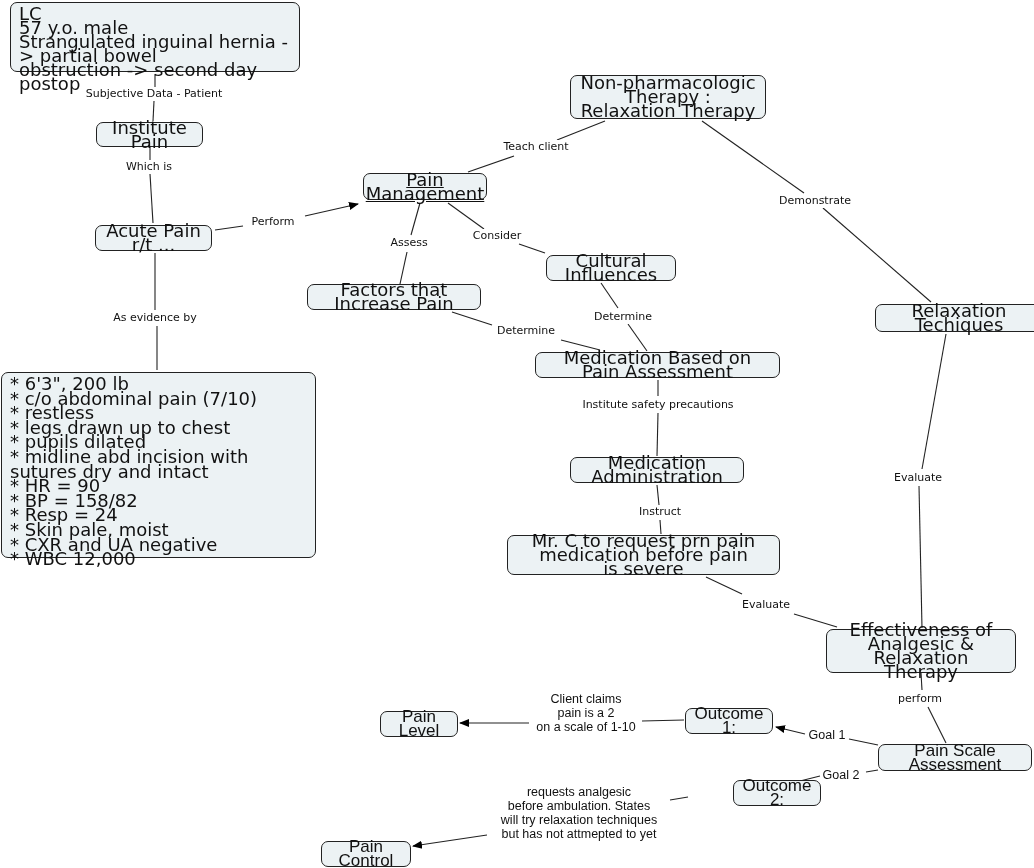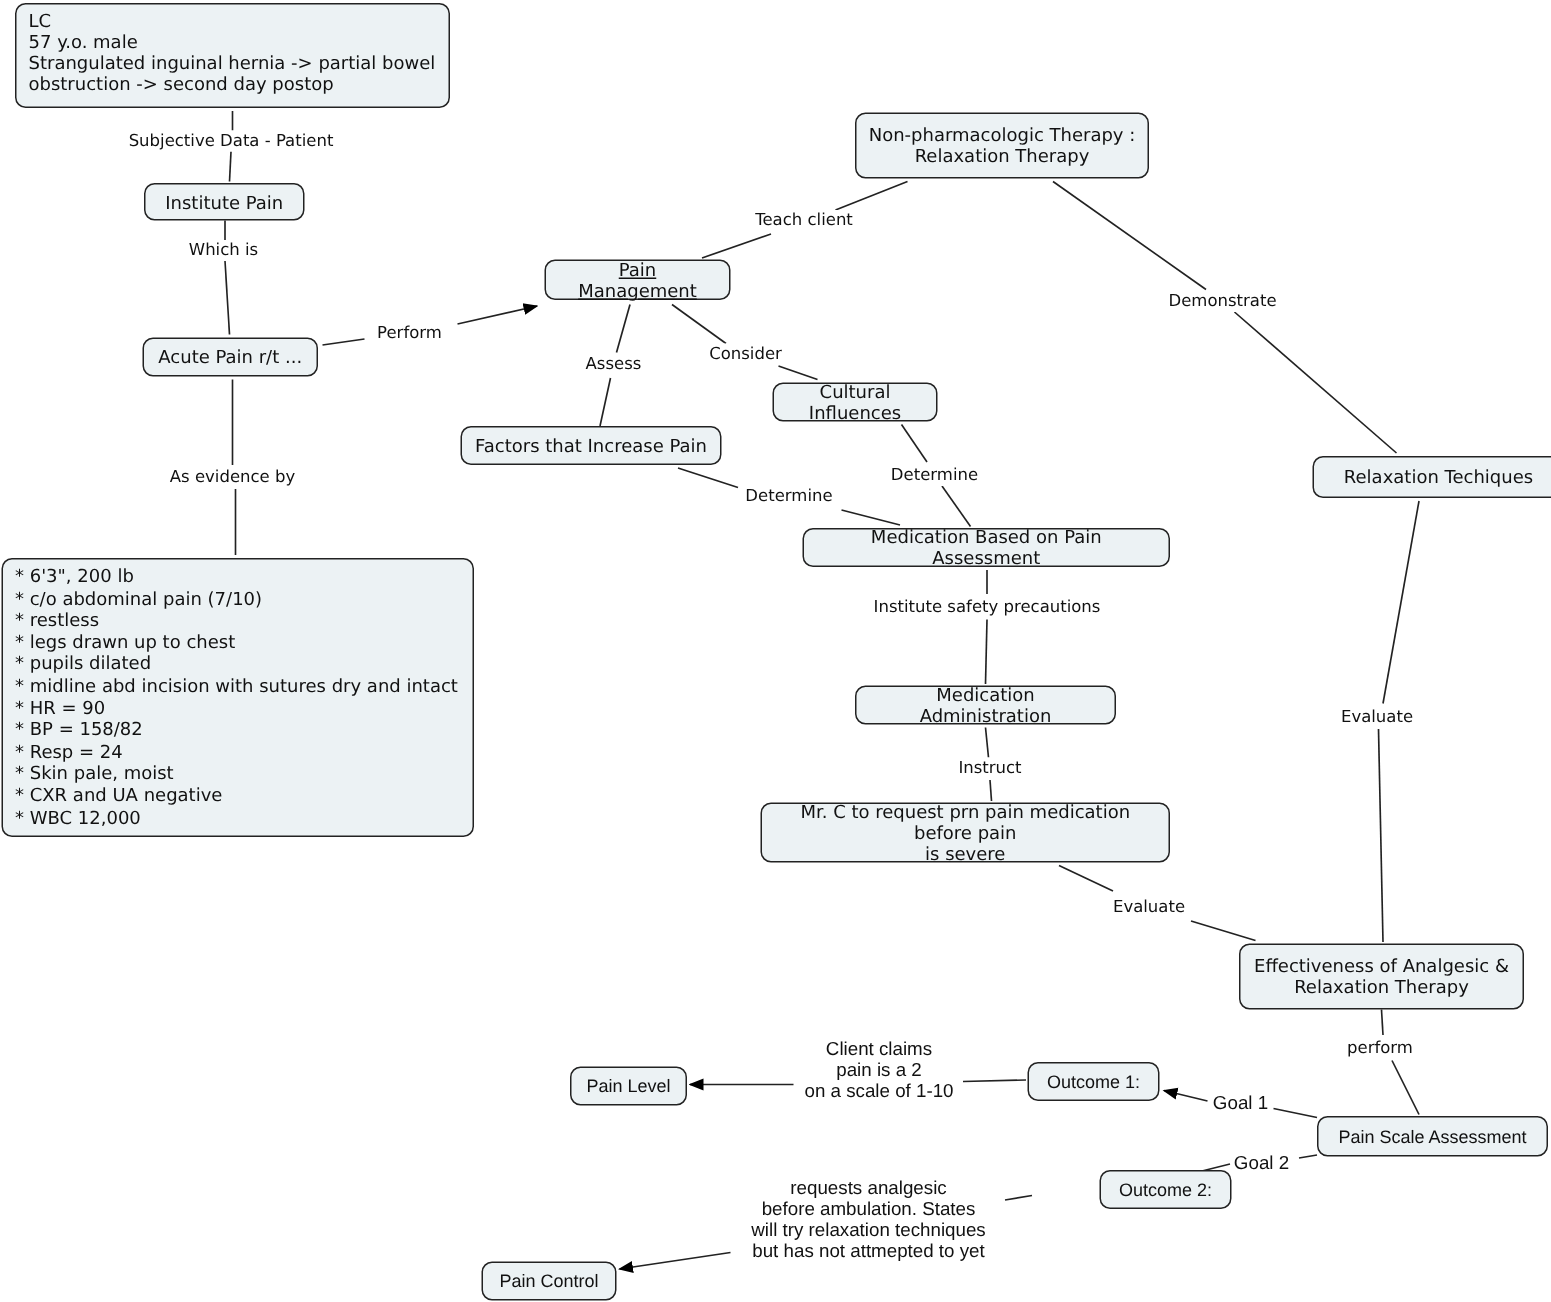--- a/index.html
+++ b/index.html
@@ -1,28 +1,28 @@
 <!DOCTYPE html>
 <html><head>
 <meta charset="utf-8">
 <style>
   html, body { margin:0; padding:0; background:#ffffff; }
   body { width:1034px; height:868px; position:relative; overflow:hidden;
          font-family:"DejaVu Sans", sans-serif; font-size:12px; color:#111; }
   #edges { position:absolute; left:0; top:0; width:1034px; height:868px; }
   .node { position:absolute; box-sizing:border-box; background:#ecf2f4;
           border:1px solid #222; border-radius:7px; padding:3px 8px;
-          font-size:12px; line-height:14px; white-space:pre-line; text-align:center;
+          font-size:18px; line-height:14px; white-space:pre-line; text-align:center;
           display:flex; align-items:center; justify-content:center; }
   .node.left { text-align:left; justify-content:flex-start; align-items:flex-start; }
   .lbl { position:absolute; font-size:11px; line-height:14px; background:#fff;
          white-space:pre-line; text-align:center; transform:translate(-50%,-50%);
          padding:0 2px; }
   .lbl.cond { font-family:"Liberation Sans", sans-serif; font-size:12.5px; line-height:14px; }
-  .node.cond { font-family:"Liberation Sans", sans-serif; font-size:12px; }
+  .node.cond { font-family:"Liberation Sans", sans-serif; font-size:17px; }
 </style>
 </head>
 <body>
 
 <svg id="edges" xmlns="http://www.w3.org/2000/svg">
   <defs>
     <marker id="arr" viewBox="0 0 10 10" refX="9" refY="5" markerWidth="10" markerHeight="10" orient="auto" markerUnits="userSpaceOnUse">
       <path d="M0,1 L10,5 L0,9 z" fill="#000"></path>
     </marker>
   </defs>
@@ -82,21 +82,21 @@
 * midline abd incision with sutures dry and intact
 * HR = 90
 * BP = 158/82
 * Resp = 24
 * Skin pale, moist
 * CXR and UA negative
 * WBC 12,000</div>
 <div class="node" style="left:363px;top:173px;width:124px;height:27px;text-decoration:underline;">Pain Management</div>
 <div class="node" style="left:570px;top:75px;width:196px;height:44px;">Non-pharmacologic Therapy :
 Relaxation Therapy</div>
-<div class="node" style="left:515px;top:255px;width:110px;height:26px;">Cultural Influences</div>
+<div class="node" style="left:546px;top:255px;width:130px;height:26px;">Cultural Influences</div>
 <div class="node" style="left:307px;top:284px;width:174px;height:26px;">Factors that Increase Pain</div>
 <div class="node" style="left:535px;top:352px;width:245px;height:26px;">Medication Based on Pain Assessment</div>
 <div class="node" style="left:570px;top:457px;width:174px;height:26px;">Medication Administration</div>
 <div class="node" style="left:507px;top:535px;width:273px;height:40px;">Mr. C to request prn pain medication before pain
 is severe</div>
 <div class="node" style="left:875px;top:304px;width:168px;height:28px;">Relaxation Techiques</div>
 <div class="node" style="left:826px;top:629px;width:190px;height:44px;">Effectiveness of Analgesic &amp;
 Relaxation Therapy</div>
 <div class="node cond" style="left:878px;top:744px;width:154px;height:27px;">Pain Scale Assessment</div>
 <div class="node cond" style="left:685px;top:708px;width:88px;height:26px;">Outcome 1:</div>

